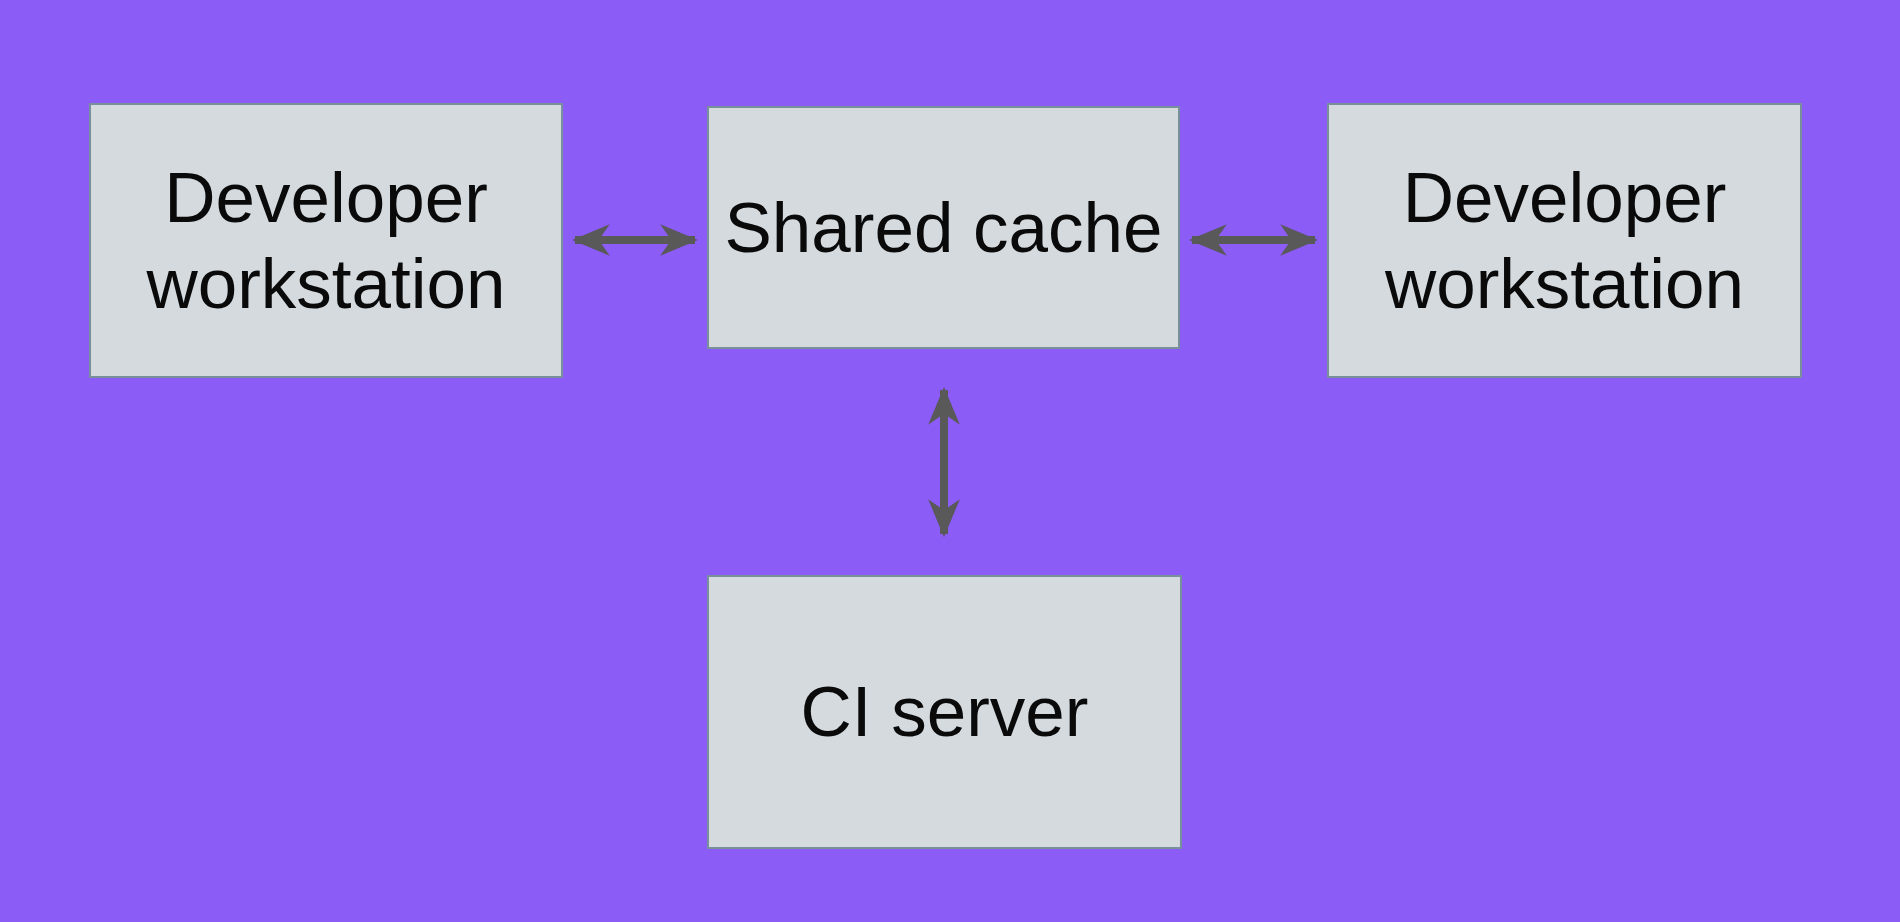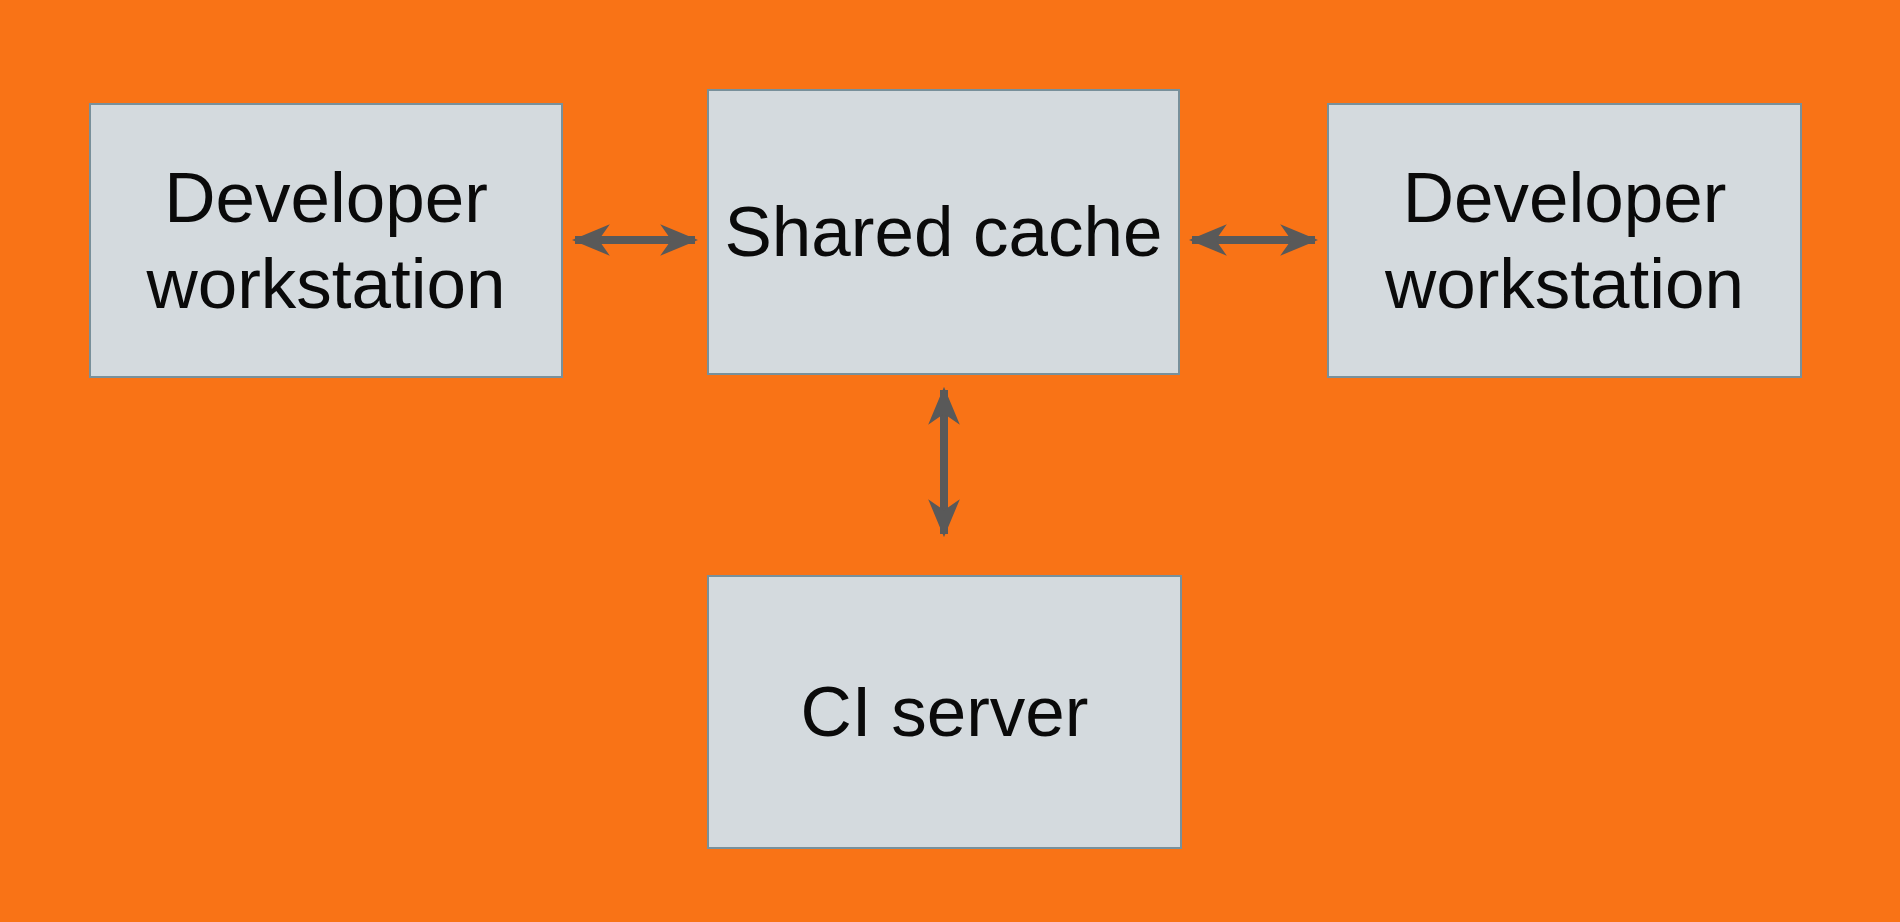--- a/index.html
+++ b/index.html
@@ -5,21 +5,21 @@
   html, body {
     margin: 0;
     padding: 0;
     background: #ffffff;
     font-family: "Liberation Sans", sans-serif;
   }
   .canvas {
     position: relative;
     width: 1900px;
     height: 922px;
-    background: #f97316;
+    background: #8b5cf6;
     overflow: hidden;
   }
   .edges {
     position: absolute;
     left: 0;
     top: 0;
     width: 1900px;
     height: 922px;
     pointer-events: none;
   }
@@ -35,21 +35,21 @@
     color: #0a0a0a;
     font-size: 71px;
     line-height: 1.21;
     letter-spacing: 0px;
   }
   .node-label {
     display: block;
     padding: 0 10px;
   }
   .node-dev-left   { left: 89px;   top: 103px; width: 474px; height: 275px; }
-  .node-shared     { left: 707px;  top: 89px; width: 473px; height: 286px; }
+  .node-shared     { left: 707px;  top: 106px; width: 473px; height: 243px; }
   .node-dev-right  { left: 1327px; top: 103px; width: 475px; height: 275px; }
   .node-ci         { left: 707px;  top: 575px; width: 475px; height: 274px; }
 </style>
 </head>
 <body>
 
 <div class="canvas">
 
   <svg class="edges" viewBox="0 0 1900 922" xmlns="http://www.w3.org/2000/svg">
     <defs>

